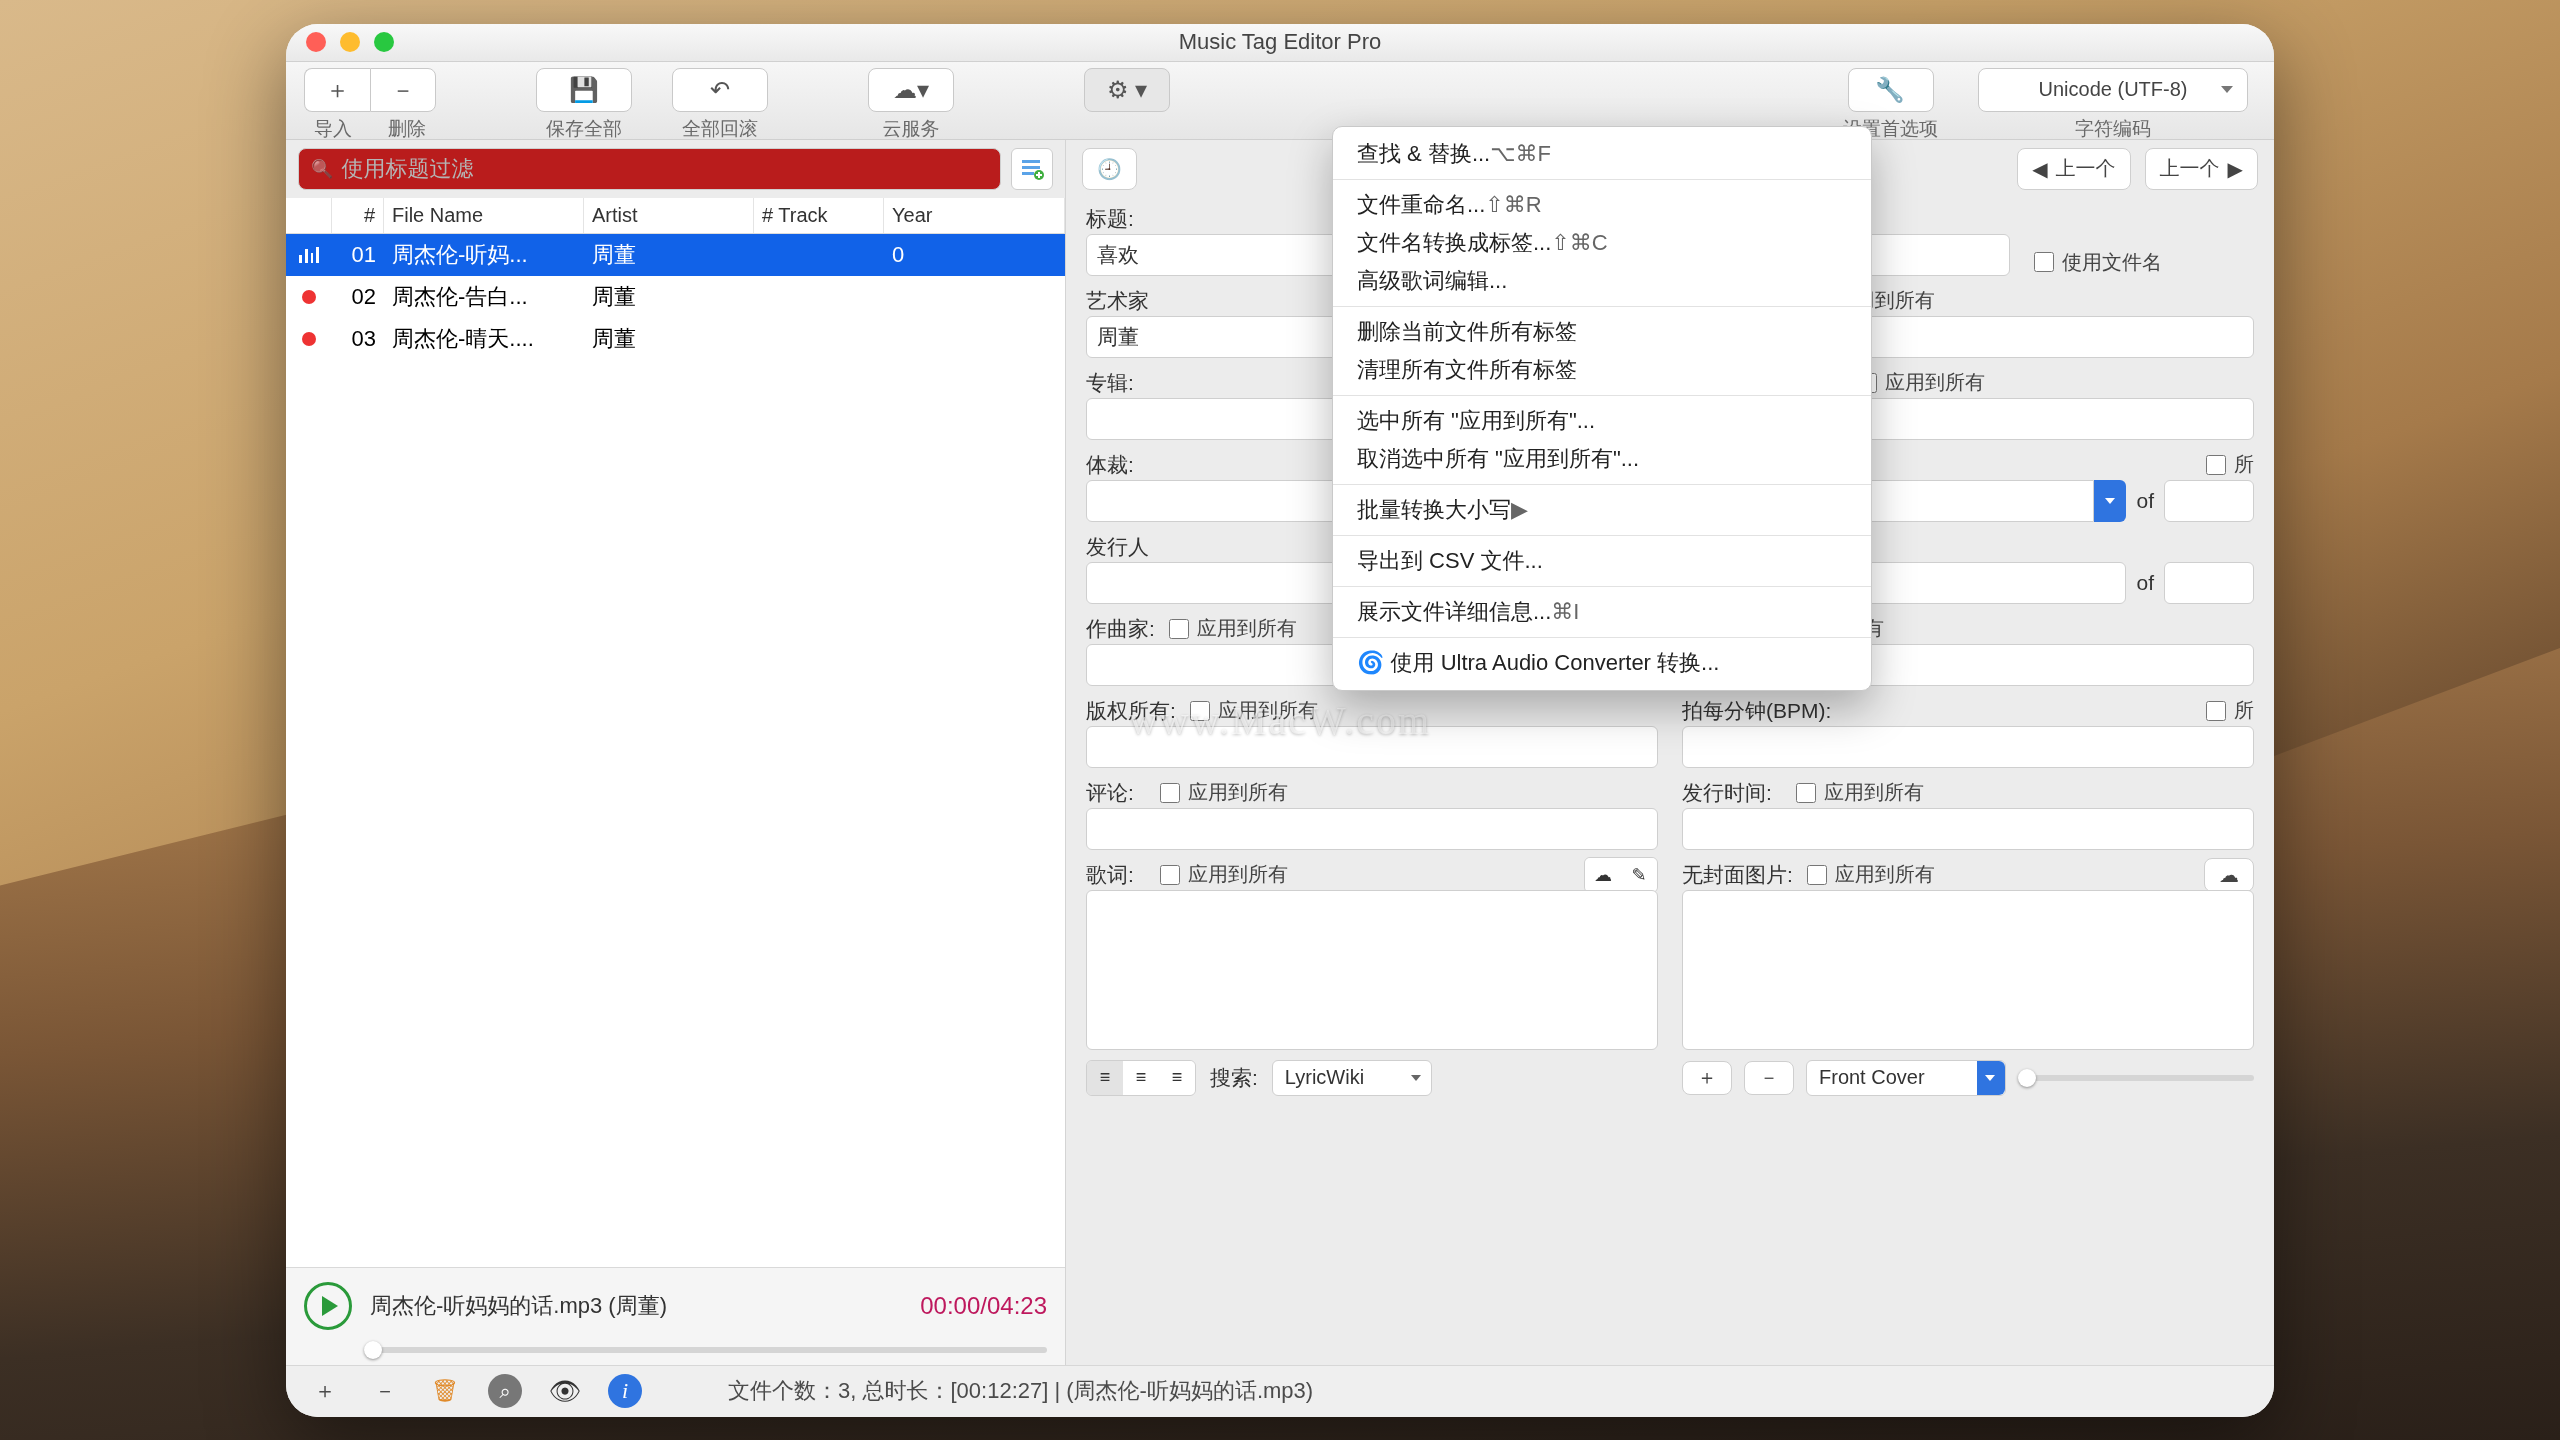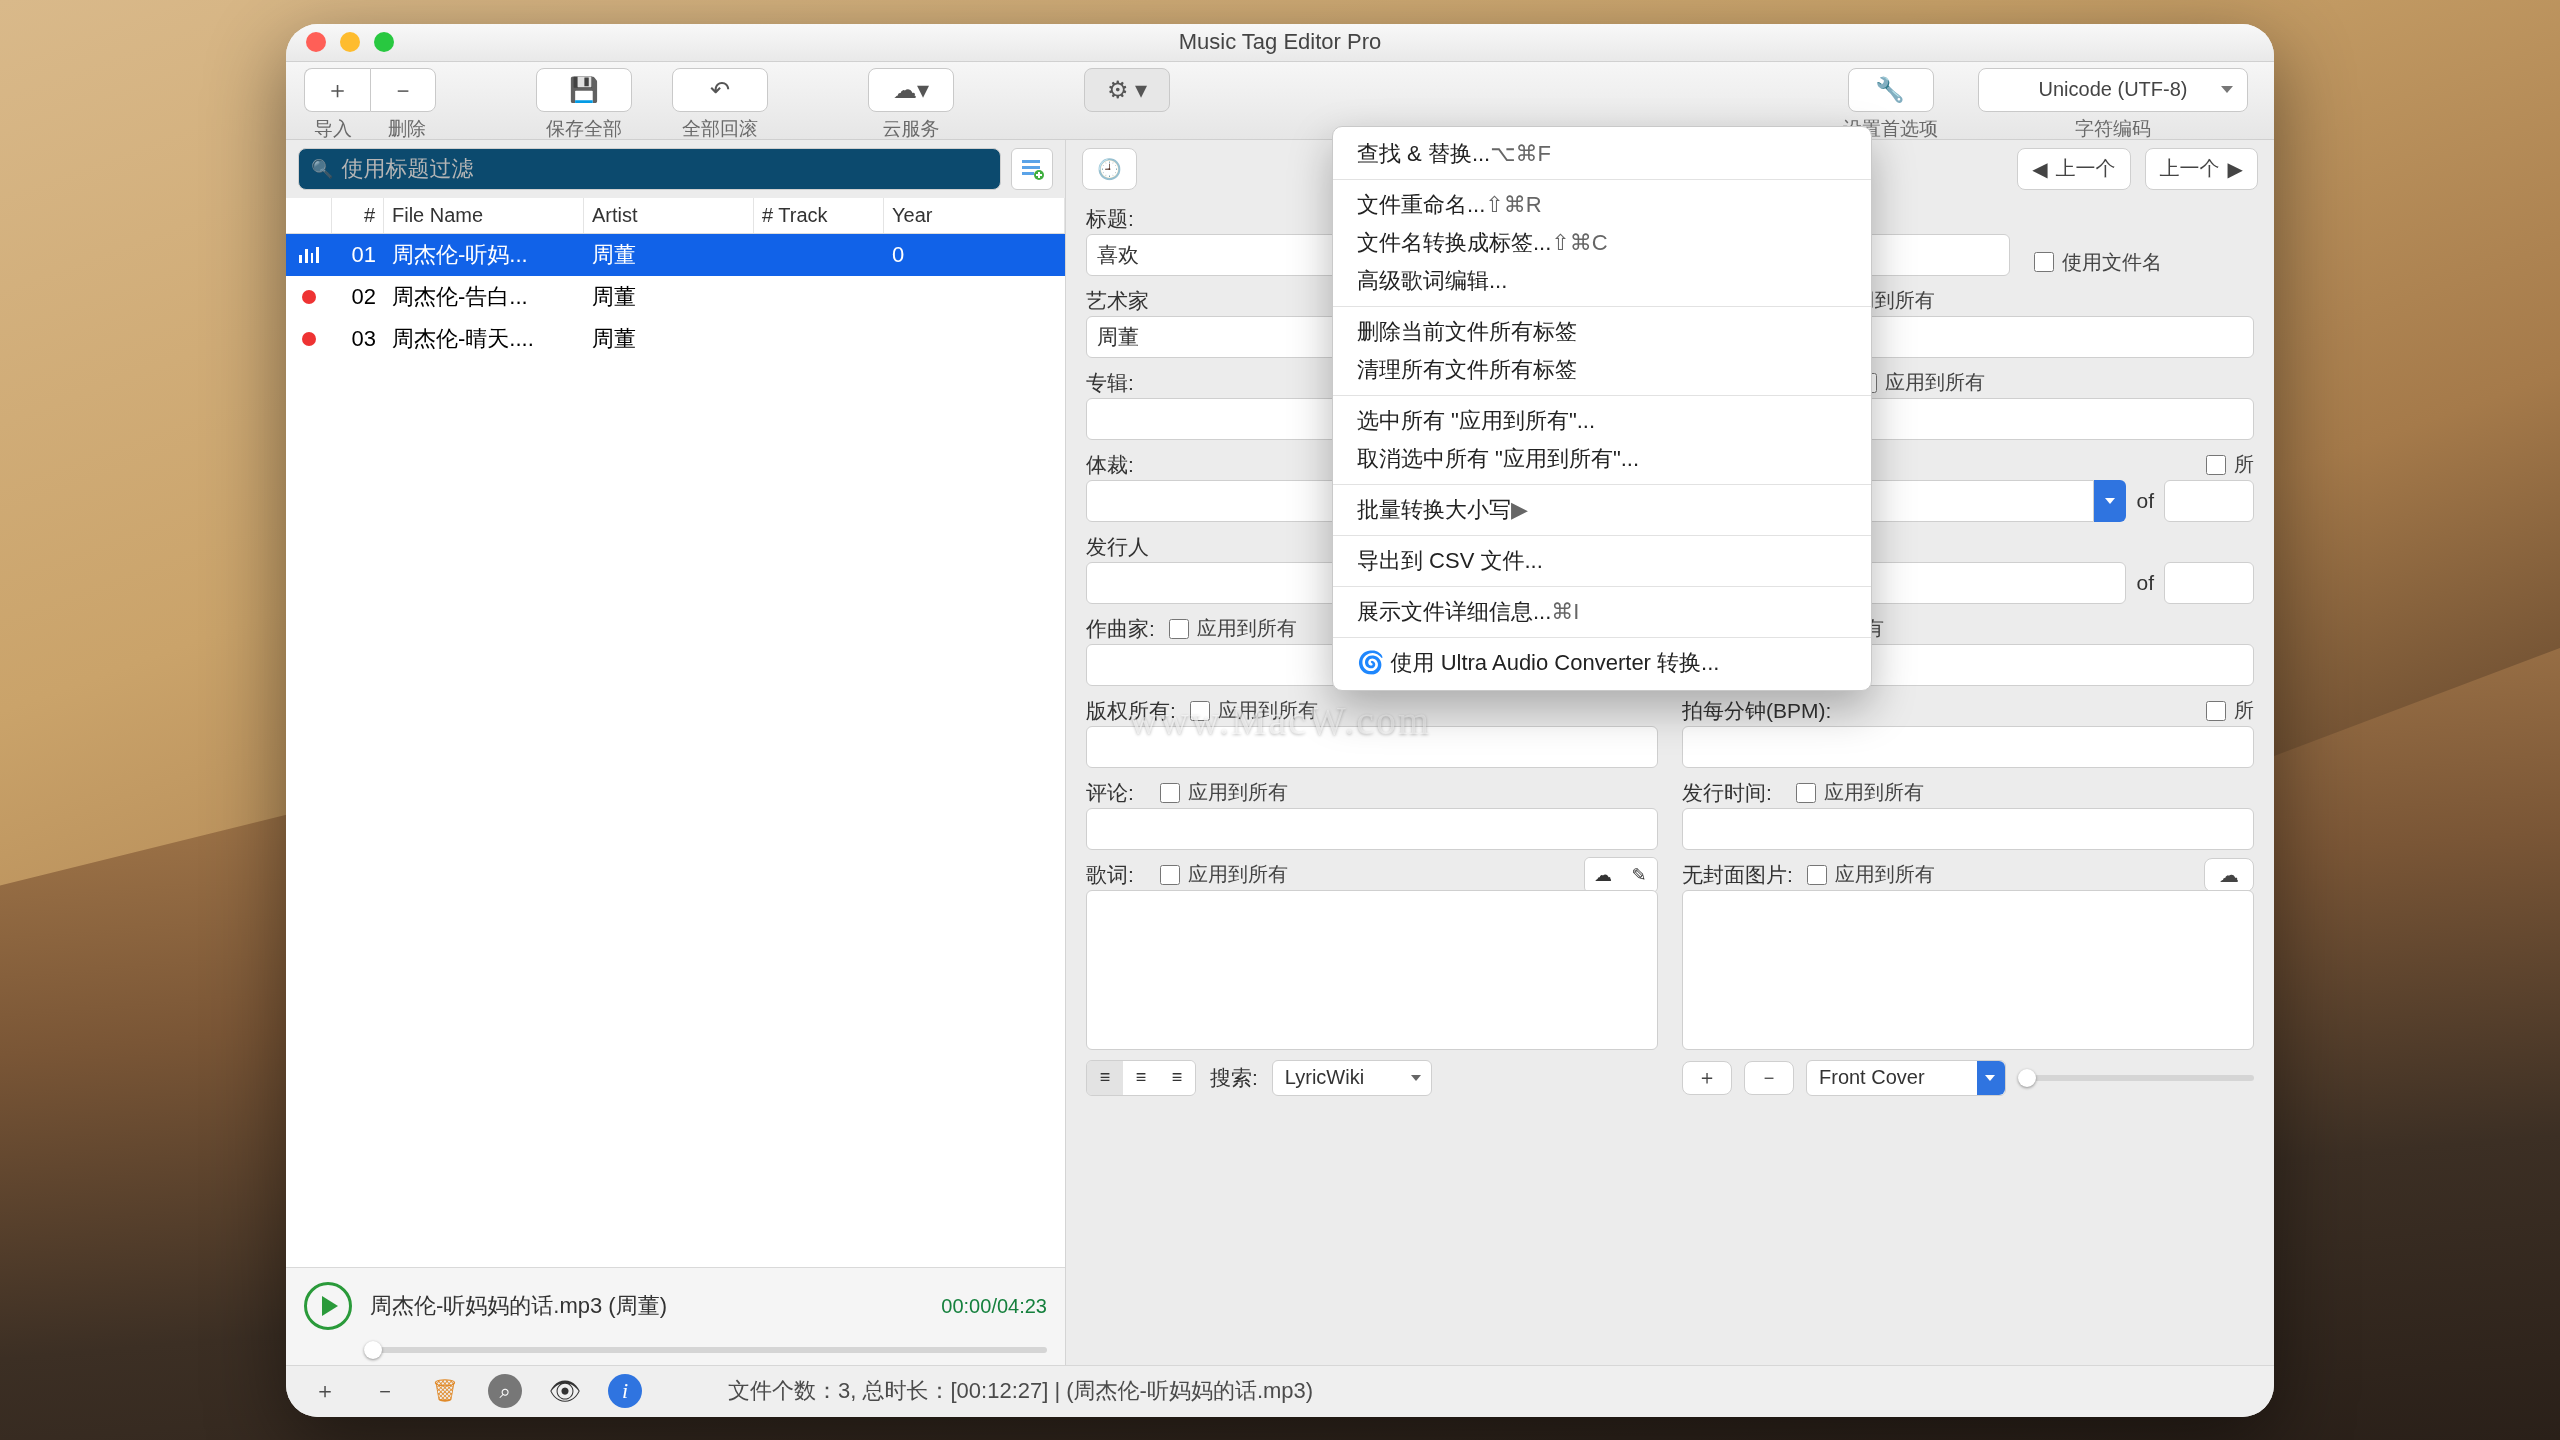--- a/index.html
+++ b/index.html
@@ -36,41 +36,41 @@
   .tlabel{font-size:19px;color:#6a6a6a;margin-top:4px;}
   .tlabel.pair{display:flex;gap:36px;}
   .spacer{flex:1;}
   .encodesel{height:44px;width:270px;background:#fff;border:1px solid #c9c9c9;border-radius:8px;
     display:flex;align-items:center;justify-content:center;font-size:20px;color:#444;position:relative;}
   .encodesel::after{content:"";position:absolute;right:14px;width:0;height:0;border-left:6px solid transparent;border-right:6px solid transparent;border-top:7px solid #777;}
   
   .body{flex:1;display:flex;min-height:0;}
   .left{width:780px;display:flex;flex-direction:column;border-right:1px solid #d4d4d4;background:#fff;}
   .filterrow{display:flex;align-items:center;gap:10px;padding:8px 12px;background:#ececec;}
-  .searchbox{flex:1;height:42px;border:1px solid #cfcfcf;border-radius:8px;background:#0c4a6e;
+  .searchbox{flex:1;height:42px;border:1px solid #cfcfcf;border-radius:8px;background:#b91c1c;
     display:flex;align-items:center;padding:0 12px;color:#b5b5b5;font-size:22px;}
   .searchbox::before{content:"🔍";font-size:18px;margin-right:8px;filter:grayscale(1);opacity:.6;}
   .sqbtn{width:42px;height:42px;border:1px solid #cdcdcd;border-radius:6px;background:#fff;
     display:flex;align-items:center;justify-content:center;}
   .table{flex:1;display:flex;flex-direction:column;background:#fff;position:relative;overflow:hidden;}
   .thead{display:flex;height:36px;background:#fff;border-bottom:1px solid #dcdcdc;font-size:20px;color:#333;}
   .th{border-right:1px solid #e4e4e4;display:flex;align-items:center;padding:0 8px;}
   .c0{width:46px;} .c1{width:52px;justify-content:flex-end;} .c2{width:200px;} .c3{width:170px;} .c4{width:130px;} .c5{flex:1;}
   .trow{display:flex;height:42px;align-items:center;font-size:22px;}
   .trow .td{padding:0 8px;white-space:nowrap;overflow:hidden;text-overflow:ellipsis;}
   .trow.sel{background:#1162e8;color:#fff;}
   .reddot{width:14px;height:14px;border-radius:50%;background:#e33;}
   .barsicon{width:20px;height:16px;display:flex;gap:3px;align-items:flex-end;}
   .barsicon i{width:4px;background:#e33;display:block;}
   .trow.sel .barsicon i{background:#fff;}
   .player{height:78px;border-top:1px solid #d9d9d9;background:#f5f5f5;display:flex;align-items:center;padding:0 18px;gap:18px;}
   .playbtn{width:48px;height:48px;border:3px solid #2a9a3a;border-radius:50%;display:flex;align-items:center;justify-content:center;}
   .playtri{width:0;height:0;border-left:16px solid #2a9a3a;border-top:10px solid transparent;border-bottom:10px solid transparent;margin-left:4px;}
   .ptitle{font-size:22px;color:#333;}
-  .ptime{margin-left:auto;font-size:20px;color:#15803d;}
+  .ptime{margin-left:auto;font-size:24px;color:#be185d;}
   
   .right{flex:1;background:#ececec;display:flex;flex-direction:column;position:relative;}
   .rightbar{height:58px;display:flex;align-items:center;gap:14px;padding:0 16px;}
   .rbtn{height:42px;min-width:48px;padding:0 14px;border:1px solid #cfcfcf;border-radius:8px;background:#fff;
     display:flex;align-items:center;justify-content:center;font-size:20px;color:#444;gap:8px;}
   .tabseg{height:44px;width:170px;background:#fff;border:1px solid #cfcfcf;border-radius:8px;display:flex;align-items:center;justify-content:center;font-size:22px;color:#333;}
   .form{flex:1;padding:6px 20px 10px 20px;overflow:hidden;font-size:21px;color:#333;}
   .frow{display:flex;gap:24px;margin-bottom:10px;}
   .fcol{flex:1;display:flex;flex-direction:column;}
   .flabelrow{display:flex;align-items:center;gap:14px;height:30px;}

